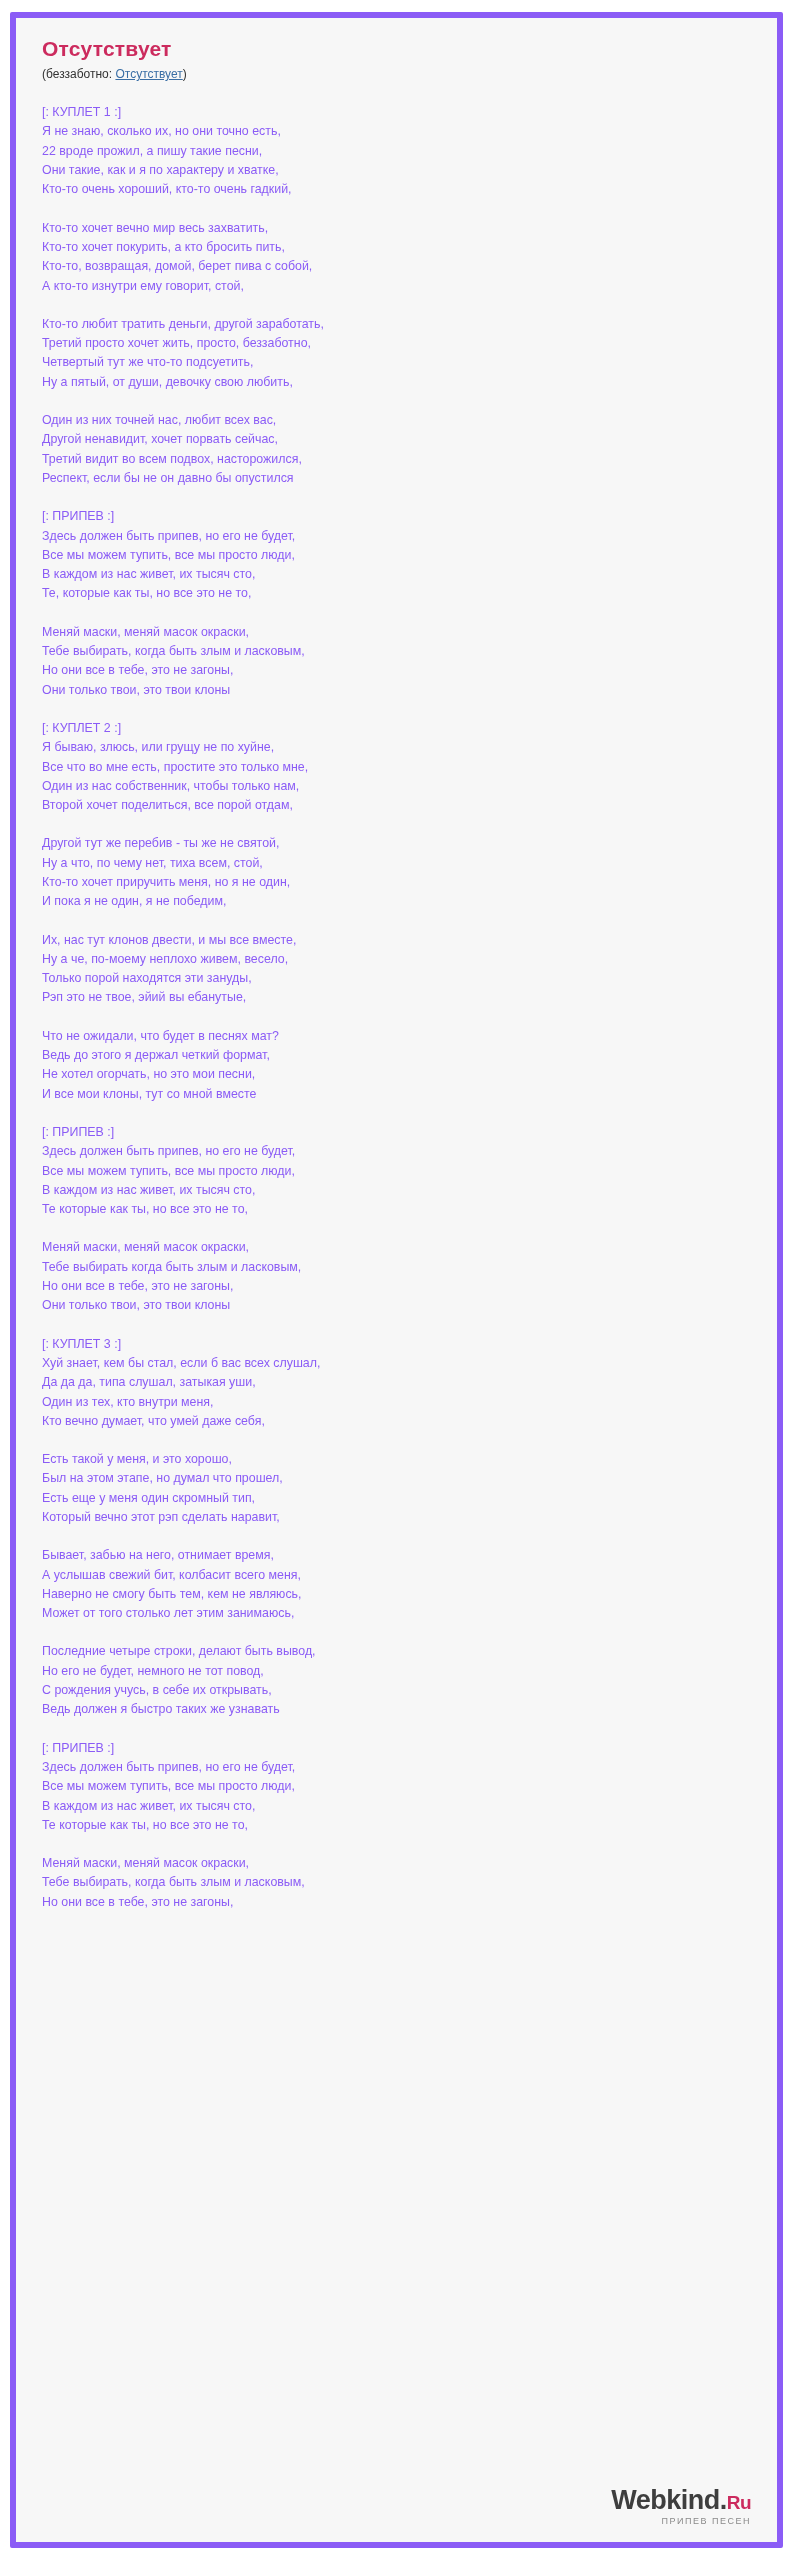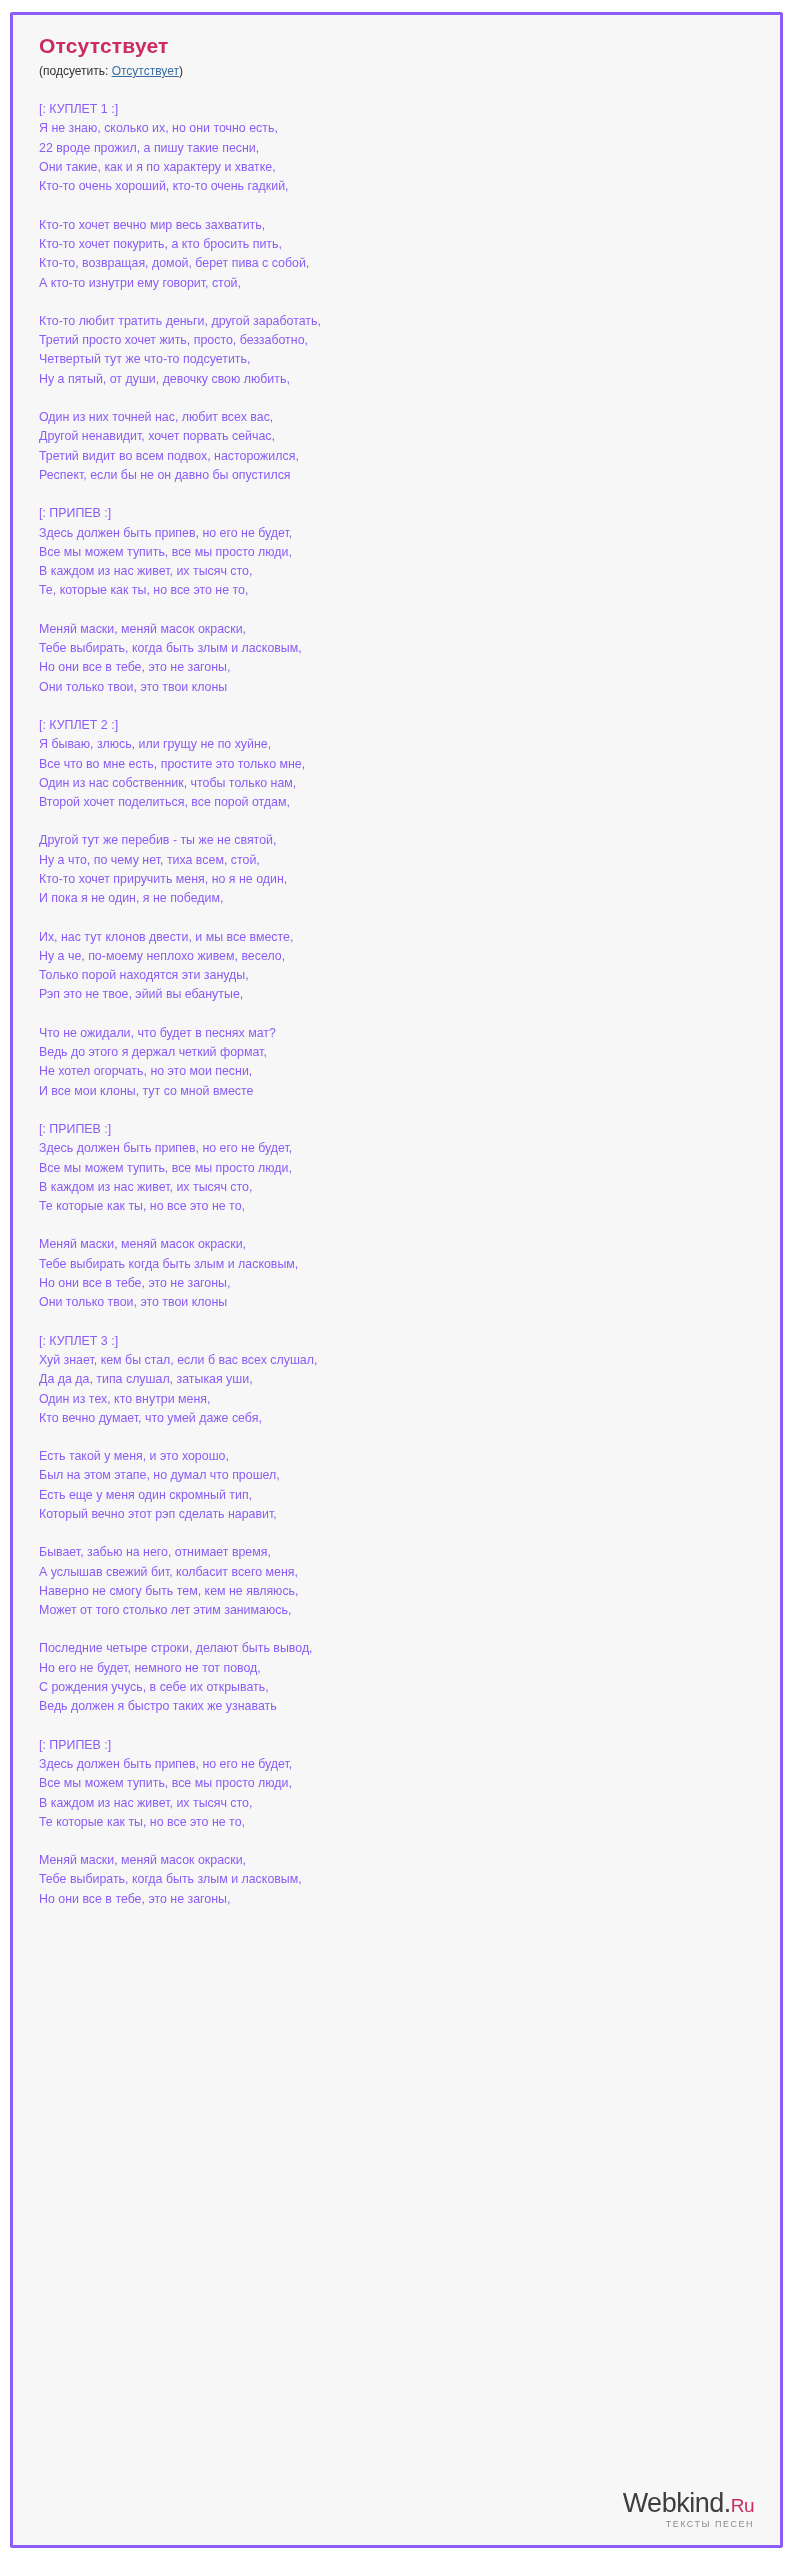--- a/index.html
+++ b/index.html
@@ -16,21 +16,21 @@
     position: relative;
     width: 793px;
     min-height: 2576px;
     box-sizing: border-box;
     background: #ffffff;
     padding: 12px 10px 0 10px;
   }
   .sheet {
     position: relative;
     background: #f7f7f7;
-    border: 3px solid #8b5cf6;
+    border: 6px solid #8b5cf6;
     border-radius: 2px;
     min-height: 2536px;
     box-sizing: border-box;
     padding: 18px 26px 40px 26px;
   }
   .song-title {
     color: #cc2b5e;
     font-size: 21px;
     font-weight: bold;
     line-height: 1.2;
@@ -67,21 +67,21 @@
   }
   .footer-logo {
     position: absolute;
     right: 26px;
     bottom: 16px;
     text-align: right;
     line-height: 1;
   }
   .logo-text {
     font-size: 27px;
-    font-weight: normal;
+    font-weight: bold;
     color: #3e3e3e;
     letter-spacing: -0.5px;
   }
   .logo-text .logo-ru {
     color: #cc2b5e;
     font-size: 19px;
   }
   .logo-sub {
     font-size: 9px;
     color: #8a8a8a;
@@ -91,25 +91,25 @@
 </style>
 </head>
 <body>
 
 <div class="page">
   <div class="sheet">
 
     <h1 class="song-title">Отсутствует</h1>
 
     <div class="artist-line">
-      <span class="artist-label">(подсуетить: </span><span class="artist-link">Отсутствует</span><span class="artist-label">)</span>
+      <span class="artist-label">(беззаботно: </span><span class="artist-link">Отсутствует</span><span class="artist-label">)</span>
     </div>
 
     <div class="lyrics"><div class="stanza"><span class="line">[: КУПЛЕТ 1 :]</span><span class="line">Я не знаю, сколько их, но они точно есть,</span><span class="line">22 вроде прожил, а пишу такие песни,</span><span class="line">Они такие, как и я по характеру и хватке,</span><span class="line">Кто-то очень хороший, кто-то очень гадкий,</span></div><div class="stanza"><span class="line">Кто-то хочет вечно мир весь захватить,</span><span class="line">Кто-то хочет покурить, а кто бросить пить,</span><span class="line">Кто-то, возвращая, домой, берет пива с собой,</span><span class="line">А кто-то изнутри ему говорит, стой,</span></div><div class="stanza"><span class="line">Кто-то любит тратить деньги, другой заработать,</span><span class="line">Третий просто хочет жить, просто, беззаботно,</span><span class="line">Четвертый тут же что-то подсуетить,</span><span class="line">Ну а пятый, от души, девочку свою любить,</span></div><div class="stanza"><span class="line">Один из них точней нас, любит всех вас,</span><span class="line">Другой ненавидит, хочет порвать сейчас,</span><span class="line">Третий видит во всем подвох, насторожился,</span><span class="line">Респект, если бы не он давно бы опустился</span></div><div class="stanza"><span class="line">[: ПРИПЕВ :]</span><span class="line">Здесь должен быть припев, но его не будет,</span><span class="line">Все мы можем тупить, все мы просто люди,</span><span class="line">В каждом из нас живет, их тысяч сто,</span><span class="line">Те, которые как ты, но все это не то,</span></div><div class="stanza"><span class="line">Меняй маски, меняй масок окраски,</span><span class="line">Тебе выбирать, когда быть злым и ласковым,</span><span class="line">Но они все в тебе, это не загоны,</span><span class="line">Они только твои, это твои клоны</span></div><div class="stanza"><span class="line">[: КУПЛЕТ 2 :]</span><span class="line">Я бываю, злюсь, или грущу не по хуйне,</span><span class="line">Все что во мне есть, простите это только мне,</span><span class="line">Один из нас собственник, чтобы только нам,</span><span class="line">Второй хочет поделиться, все порой отдам,</span></div><div class="stanza"><span class="line">Другой тут же перебив - ты же не святой,</span><span class="line">Ну а что, по чему нет, тиха всем, стой,</span><span class="line">Кто-то хочет приручить меня, но я не один,</span><span class="line">И пока я не один, я не победим,</span></div><div class="stanza"><span class="line">Их, нас тут клонов двести, и мы все вместе,</span><span class="line">Ну а че, по-моему неплохо живем, весело,</span><span class="line">Только порой находятся эти зануды,</span><span class="line">Рэп это не твое, эйий вы ебанутые,</span></div><div class="stanza"><span class="line">Что не ожидали, что будет в песнях мат?</span><span class="line">Ведь до этого я держал четкий формат,</span><span class="line">Не хотел огорчать, но это мои песни,</span><span class="line">И все мои клоны, тут со мной вместе</span></div><div class="stanza"><span class="line">[: ПРИПЕВ :]</span><span class="line">Здесь должен быть припев, но его не будет,</span><span class="line">Все мы можем тупить, все мы просто люди,</span><span class="line">В каждом из нас живет, их тысяч сто,</span><span class="line">Те которые как ты, но все это не то,</span></div><div class="stanza"><span class="line">Меняй маски, меняй масок окраски,</span><span class="line">Тебе выбирать когда быть злым и ласковым,</span><span class="line">Но они все в тебе, это не загоны,</span><span class="line">Они только твои, это твои клоны</span></div><div class="stanza"><span class="line">[: КУПЛЕТ 3 :]</span><span class="line">Хуй знает, кем бы стал, если б вас всех слушал,</span><span class="line">Да да да, типа слушал, затыкая уши,</span><span class="line">Один из тех, кто внутри меня,</span><span class="line">Кто вечно думает, что умей даже себя,</span></div><div class="stanza"><span class="line">Есть такой у меня, и это хорошо,</span><span class="line">Был на этом этапе, но думал что прошел,</span><span class="line">Есть еще у меня один скромный тип,</span><span class="line">Который вечно этот рэп сделать наравит,</span></div><div class="stanza"><span class="line">Бывает, забью на него, отнимает время,</span><span class="line">А услышав свежий бит, колбасит всего меня,</span><span class="line">Наверно не смогу быть тем, кем не являюсь,</span><span class="line">Может от того столько лет этим занимаюсь,</span></div><div class="stanza"><span class="line">Последние четыре строки, делают быть вывод,</span><span class="line">Но его не будет, немного не тот повод,</span><span class="line">С рождения учусь, в себе их открывать,</span><span class="line">Ведь должен я быстро таких же узнавать</span></div><div class="stanza"><span class="line">[: ПРИПЕВ :]</span><span class="line">Здесь должен быть припев, но его не будет,</span><span class="line">Все мы можем тупить, все мы просто люди,</span><span class="line">В каждом из нас живет, их тысяч сто,</span><span class="line">Те которые как ты, но все это не то,</span></div><div class="stanza"><span class="line">Меняй маски, меняй масок окраски,</span><span class="line">Тебе выбирать, когда быть злым и ласковым,</span><span class="line">Но они все в тебе, это не загоны,</span></div></div>
 
     <div class="footer-logo">
       <div class="logo-text"><span>Webkind</span><span>.</span><span class="logo-ru">Ru</span></div>
-      <div class="logo-sub">ТЕКСТЫ ПЕСЕН</div>
+      <div class="logo-sub">ПРИПЕВ ПЕСЕН</div>
     </div>
 
   </div>
 </div>
 
 
 </body></html>

